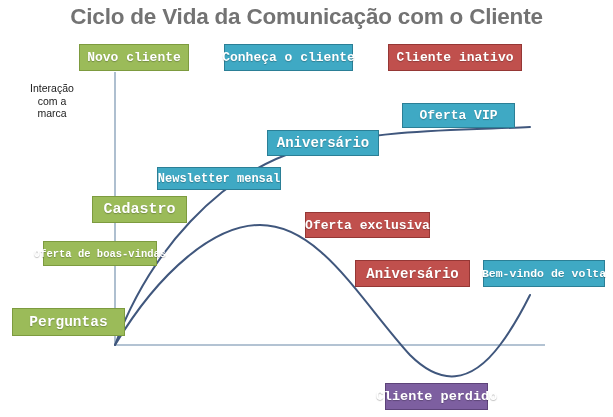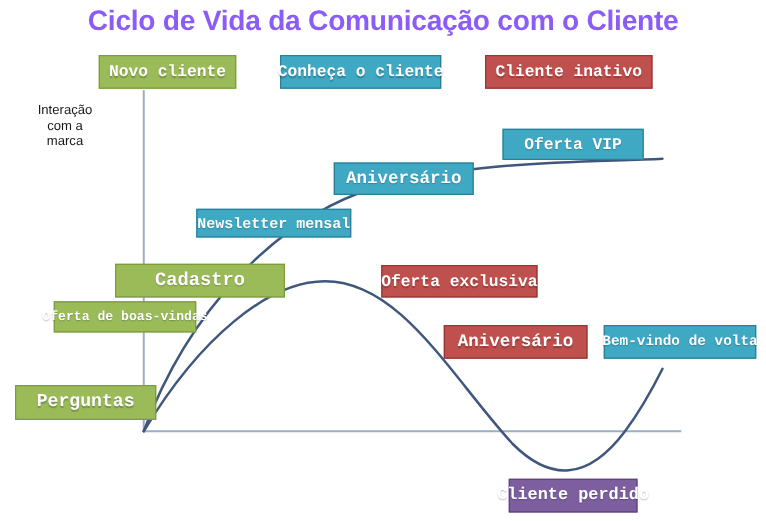--- a/index.html
+++ b/index.html
@@ -18,21 +18,21 @@
     overflow: hidden;
   }
   #chart-title {
     position: absolute;
     left: 0;
     top: 4px;
     width: 613px;
     text-align: center;
     font-size: 22.5px;
     font-weight: bold;
-    color: #8b5cf6;
+    color: #737373;
     letter-spacing: -0.2px;
     white-space: nowrap;
   }
   #plot-svg {
     position: absolute;
     left: 0;
     top: 0;
   }
   .axis-label {
     position: absolute;
@@ -100,22 +100,22 @@
 
   <div class="axis-label" id="y-axis-label"><div>Interação</div><div>com a</div><div>marca</div></div>
 
   <div id="stage-boxes">
       <div class="node-box node-green" style="left: 79px; top: 44px; width: 110px; height: 27px; font-size: 13px;">Novo cliente</div>
       <div class="node-box node-blue" style="left: 224px; top: 44px; width: 129px; height: 27px; font-size: 13px;">Conheça o cliente</div>
       <div class="node-box node-red" style="left: 388px; top: 44px; width: 134px; height: 27px; font-size: 13px;">Cliente inativo</div>
       <div class="node-box node-blue" style="left: 402px; top: 103px; width: 113px; height: 25px; font-size: 13px;">Oferta VIP</div>
       <div class="node-box node-blue" style="left: 267px; top: 130px; width: 112px; height: 26px; font-size: 14px;">Aniversário</div>
       <div class="node-box node-blue" style="left: 157px; top: 167px; width: 124px; height: 23px; font-size: 12px;">Newsletter mensal</div>
-      <div class="node-box node-green" style="left: 92px; top: 211px; width: 136px; height: 27px; font-size: 15px;">Cadastro</div>
+      <div class="node-box node-green" style="left: 92px; top: 196px; width: 95px; height: 27px; font-size: 15px;">Cadastro</div>
       <div class="node-box node-red" style="left: 305px; top: 212px; width: 125px; height: 26px; font-size: 13px;">Oferta exclusiva</div>
       <div class="node-box node-green" style="left: 43px; top: 241px; width: 114px; height: 25px; font-size: 10.5px;">Oferta de boas-vindas</div>
       <div class="node-box node-red" style="left: 355px; top: 260px; width: 115px; height: 27px; font-size: 14px;">Aniversário</div>
       <div class="node-box node-blue" style="left: 483px; top: 260px; width: 122px; height: 27px; font-size: 11.5px;">Bem-vindo de volta</div>
       <div class="node-box node-green" style="left: 12px; top: 308px; width: 113px; height: 28px; font-size: 14.5px;">Perguntas</div>
-      <div class="node-box node-purple" style="left: 385px; top: 383px; width: 103px; height: 27px; font-size: 13.5px; margin-left: 22px;">Cliente perdido</div>
+      <div class="node-box node-purple" style="left: 385px; top: 383px; width: 103px; height: 27px; font-size: 13.5px;">Cliente perdido</div>
     </div>
 
 </div>
 
 </body></html>

